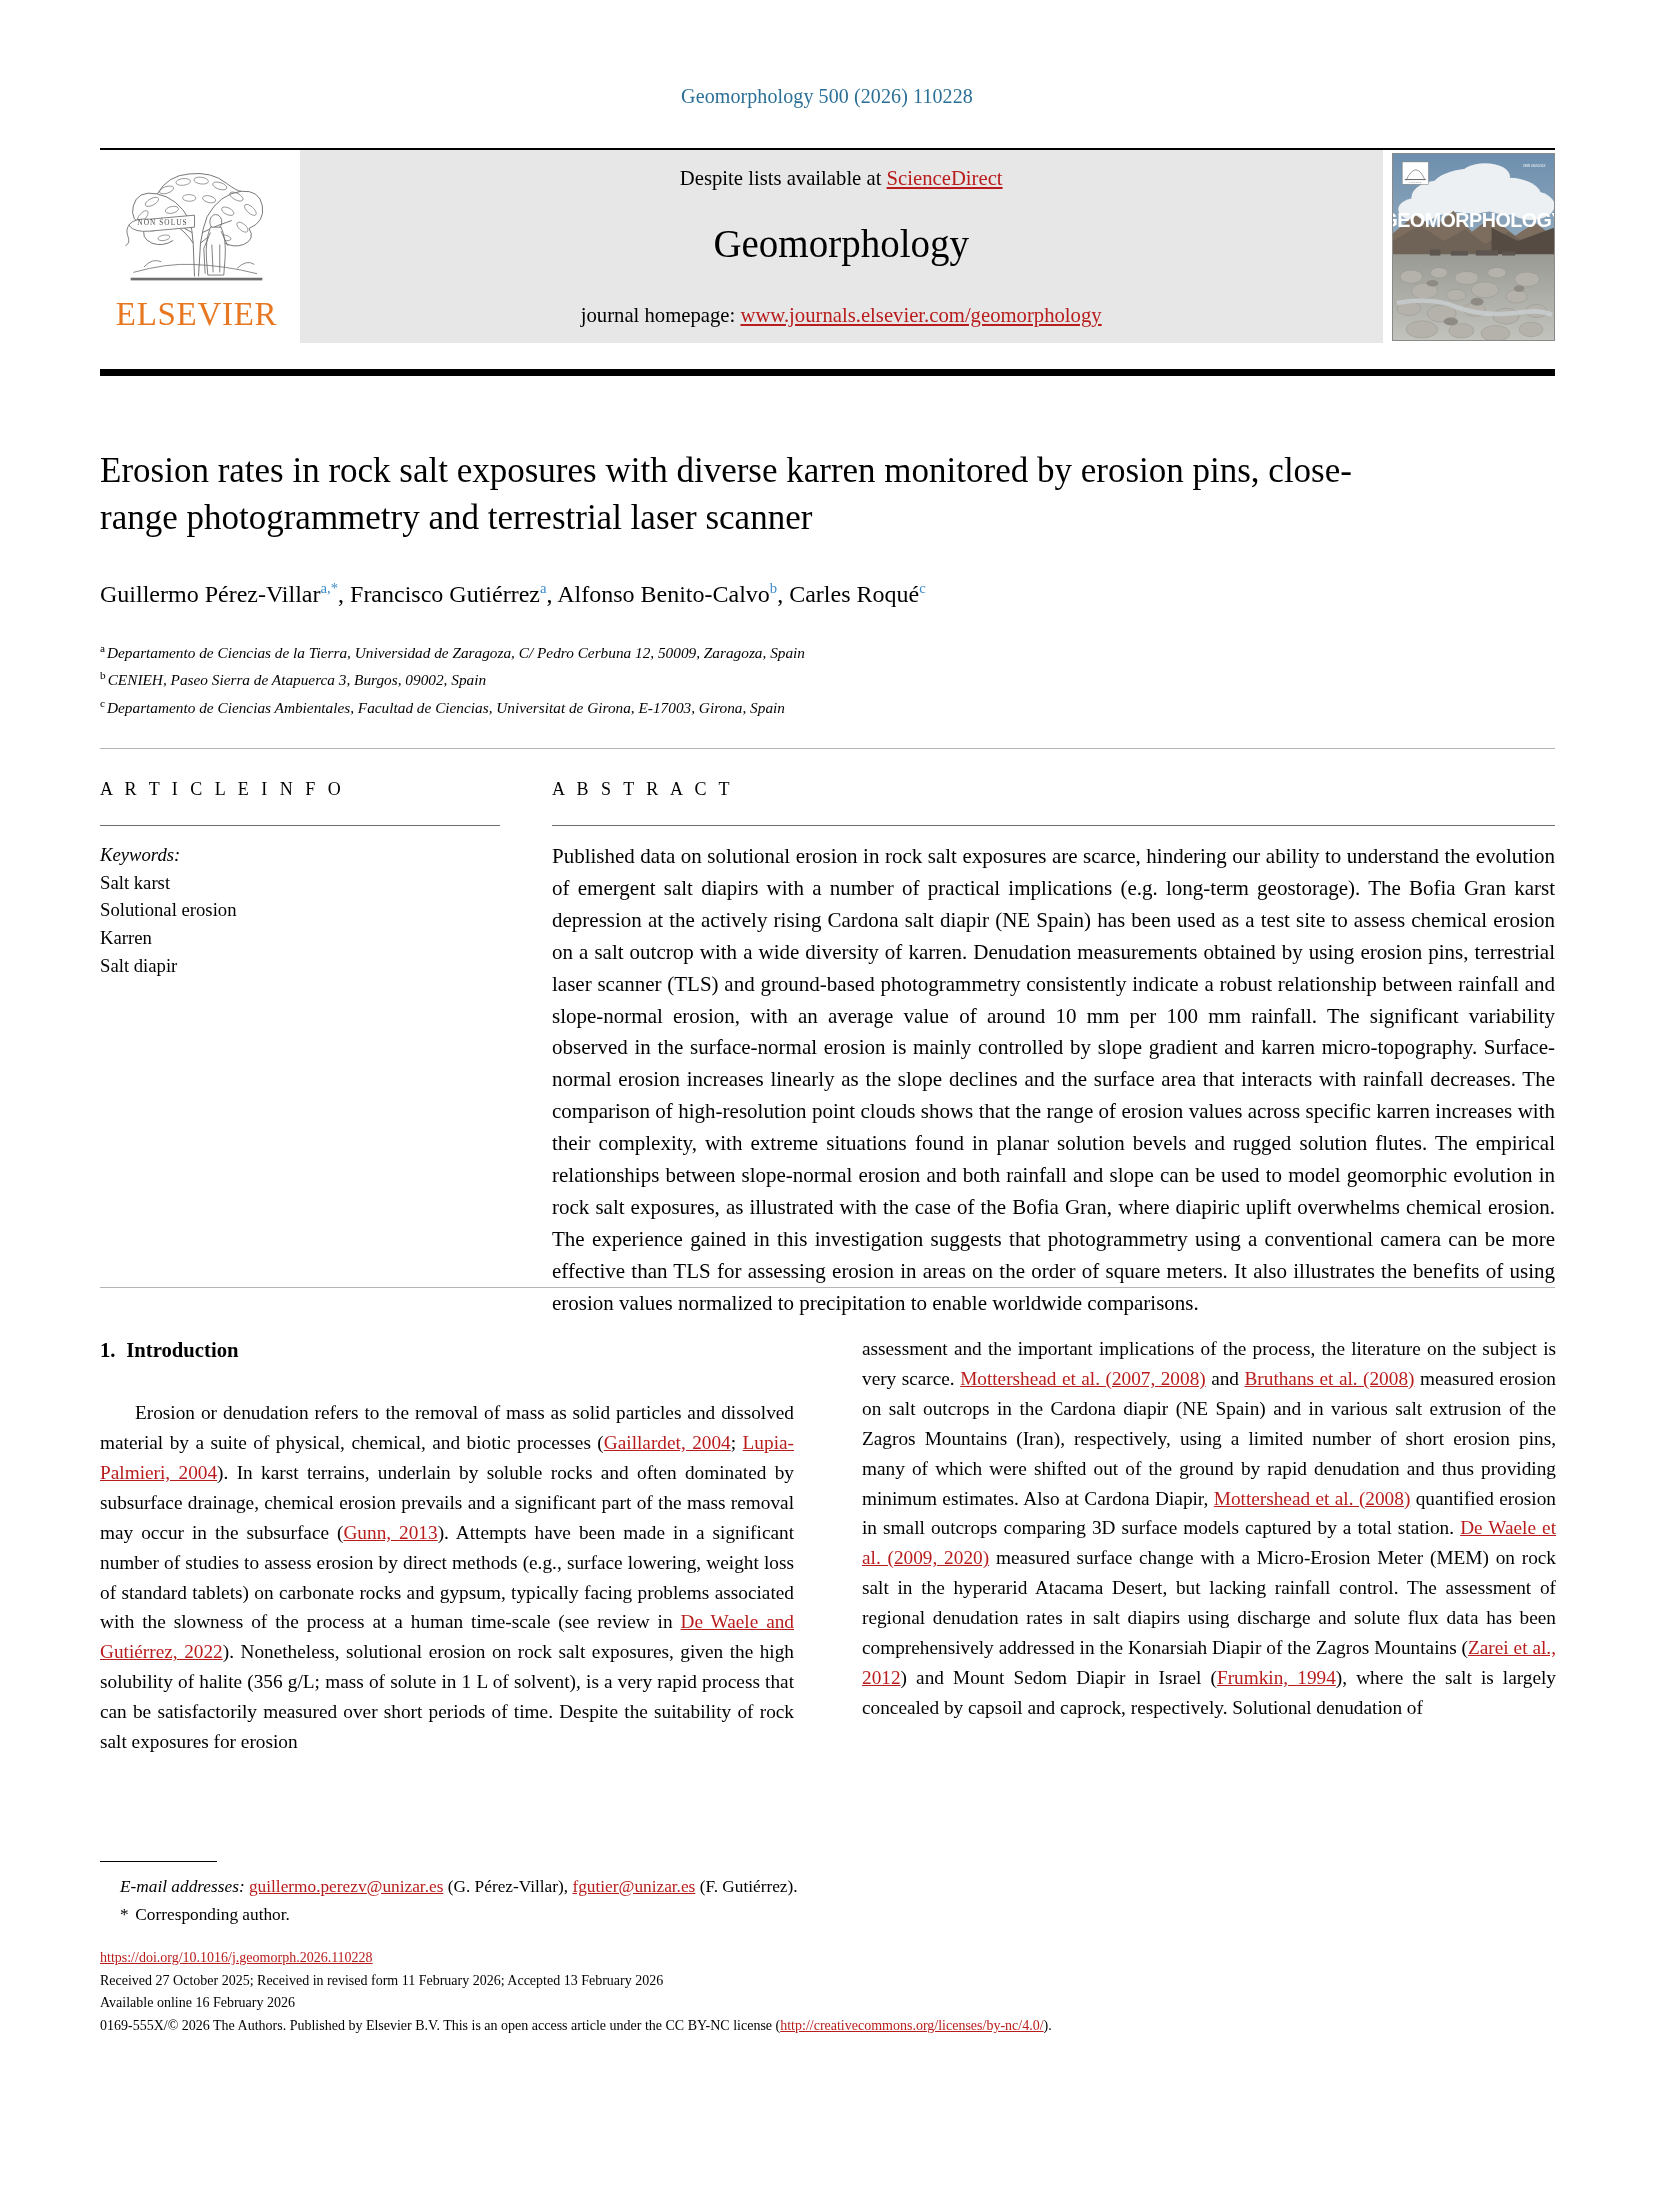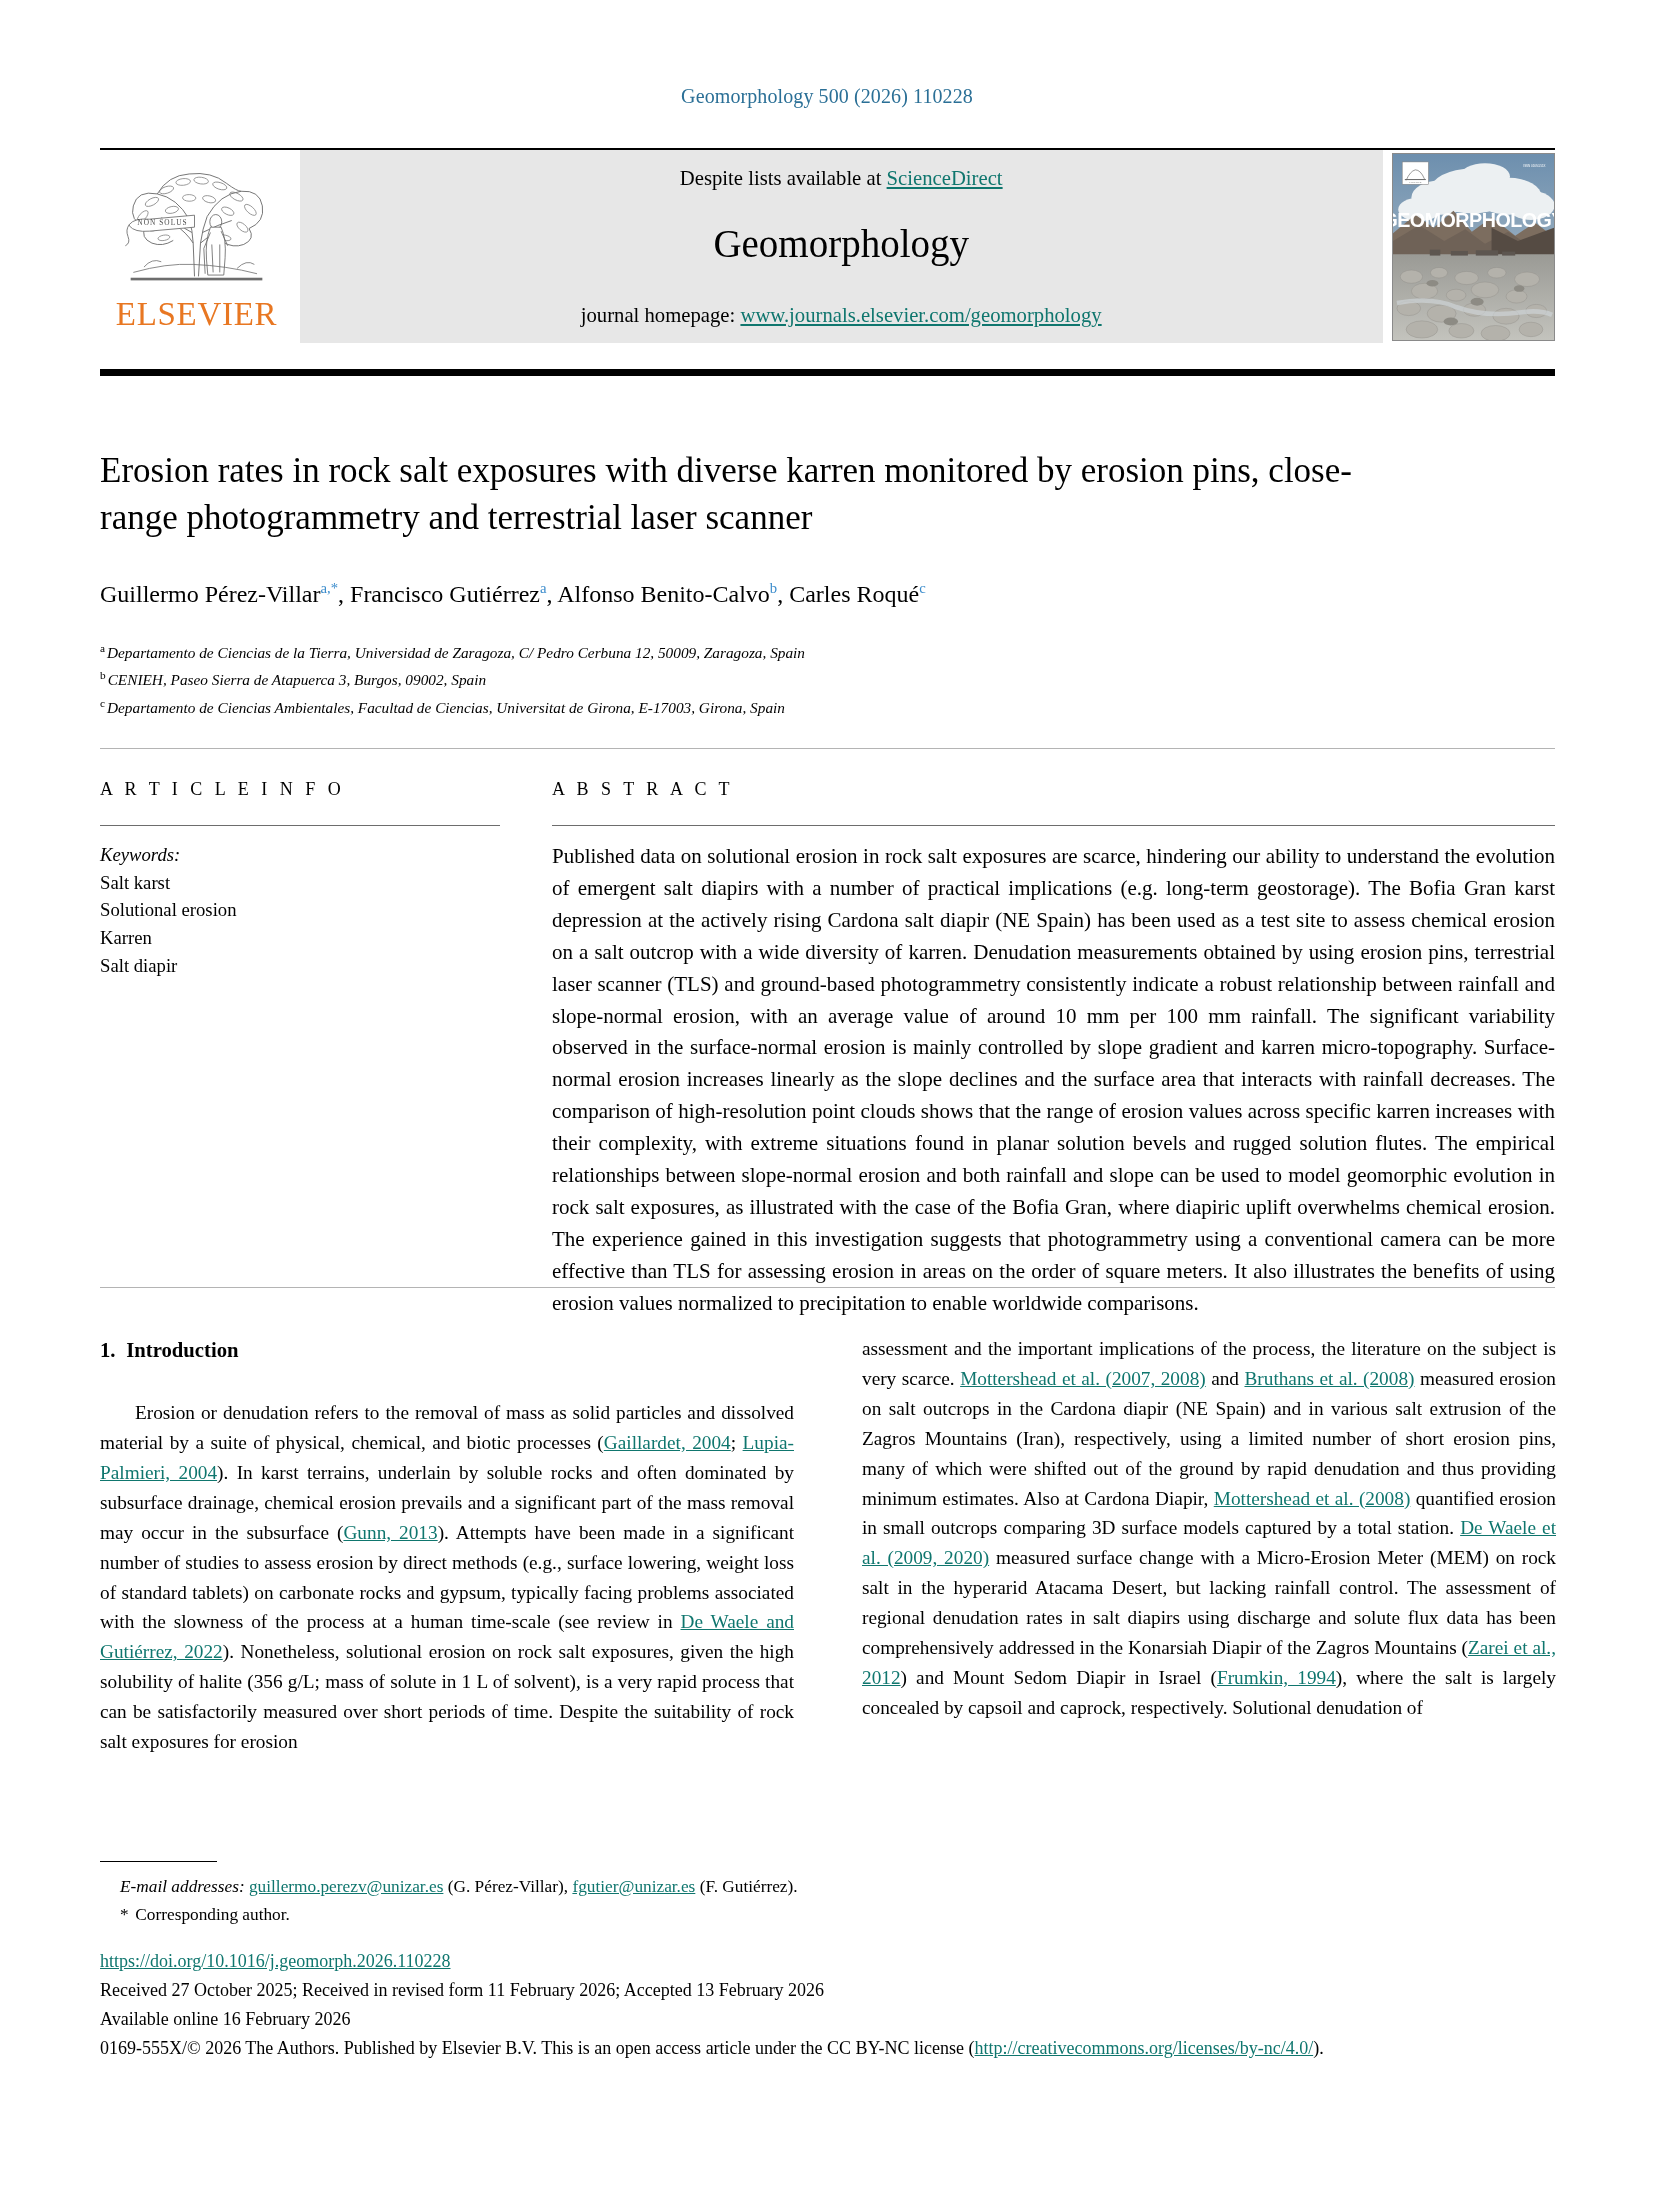--- a/index.html
+++ b/index.html
@@ -100,21 +100,21 @@
     margin-top: 32px;
     line-height: 1.1;
   }
   .homepage-line {
     position: absolute;
     left: 0;
     bottom: 16px;
     width: 100%;
     font-size: 20.7px;
   }
-  .lnk { color: #0f766e; }
+  .lnk { color: #b91c1c; }
 
   .cover-thumb {
     flex: 0 0 163px;
     width: 163px;
     position: relative;
     align-self: flex-start;
     margin-top: 2.7px;
   }
   .cover-img {
     display: block;
@@ -263,21 +263,21 @@
   }
   .footnotes .star { margin-right: 6.7px; }
   .fn-indent { padding-left: 20px; }
   .fn-indent .ital { font-style: italic; }
 
   .publisher-block {
     position: absolute;
     left: 100px;
     top: 1947px;
     width: 1455px;
-    font-size: 18px;
+    font-size: 14px;
     line-height: 1.62;
   }
   .publisher-block div { margin: 0; }
 </style>
 </head>
 <body>
 
 <div class="page">
 
   <div class="running-head">Geomorphology 500 (2026) 110228</div>

